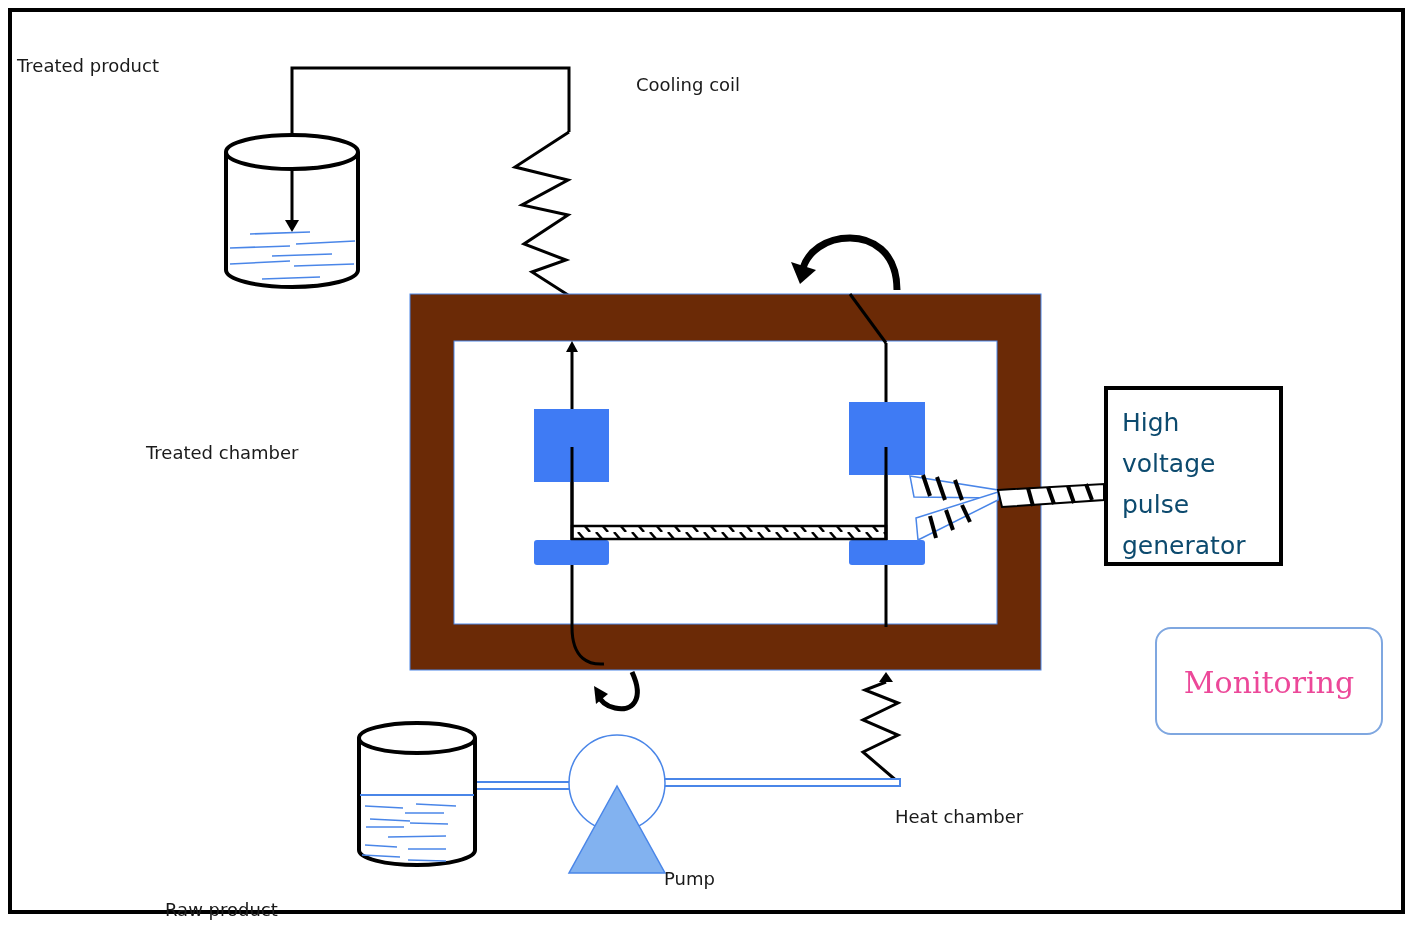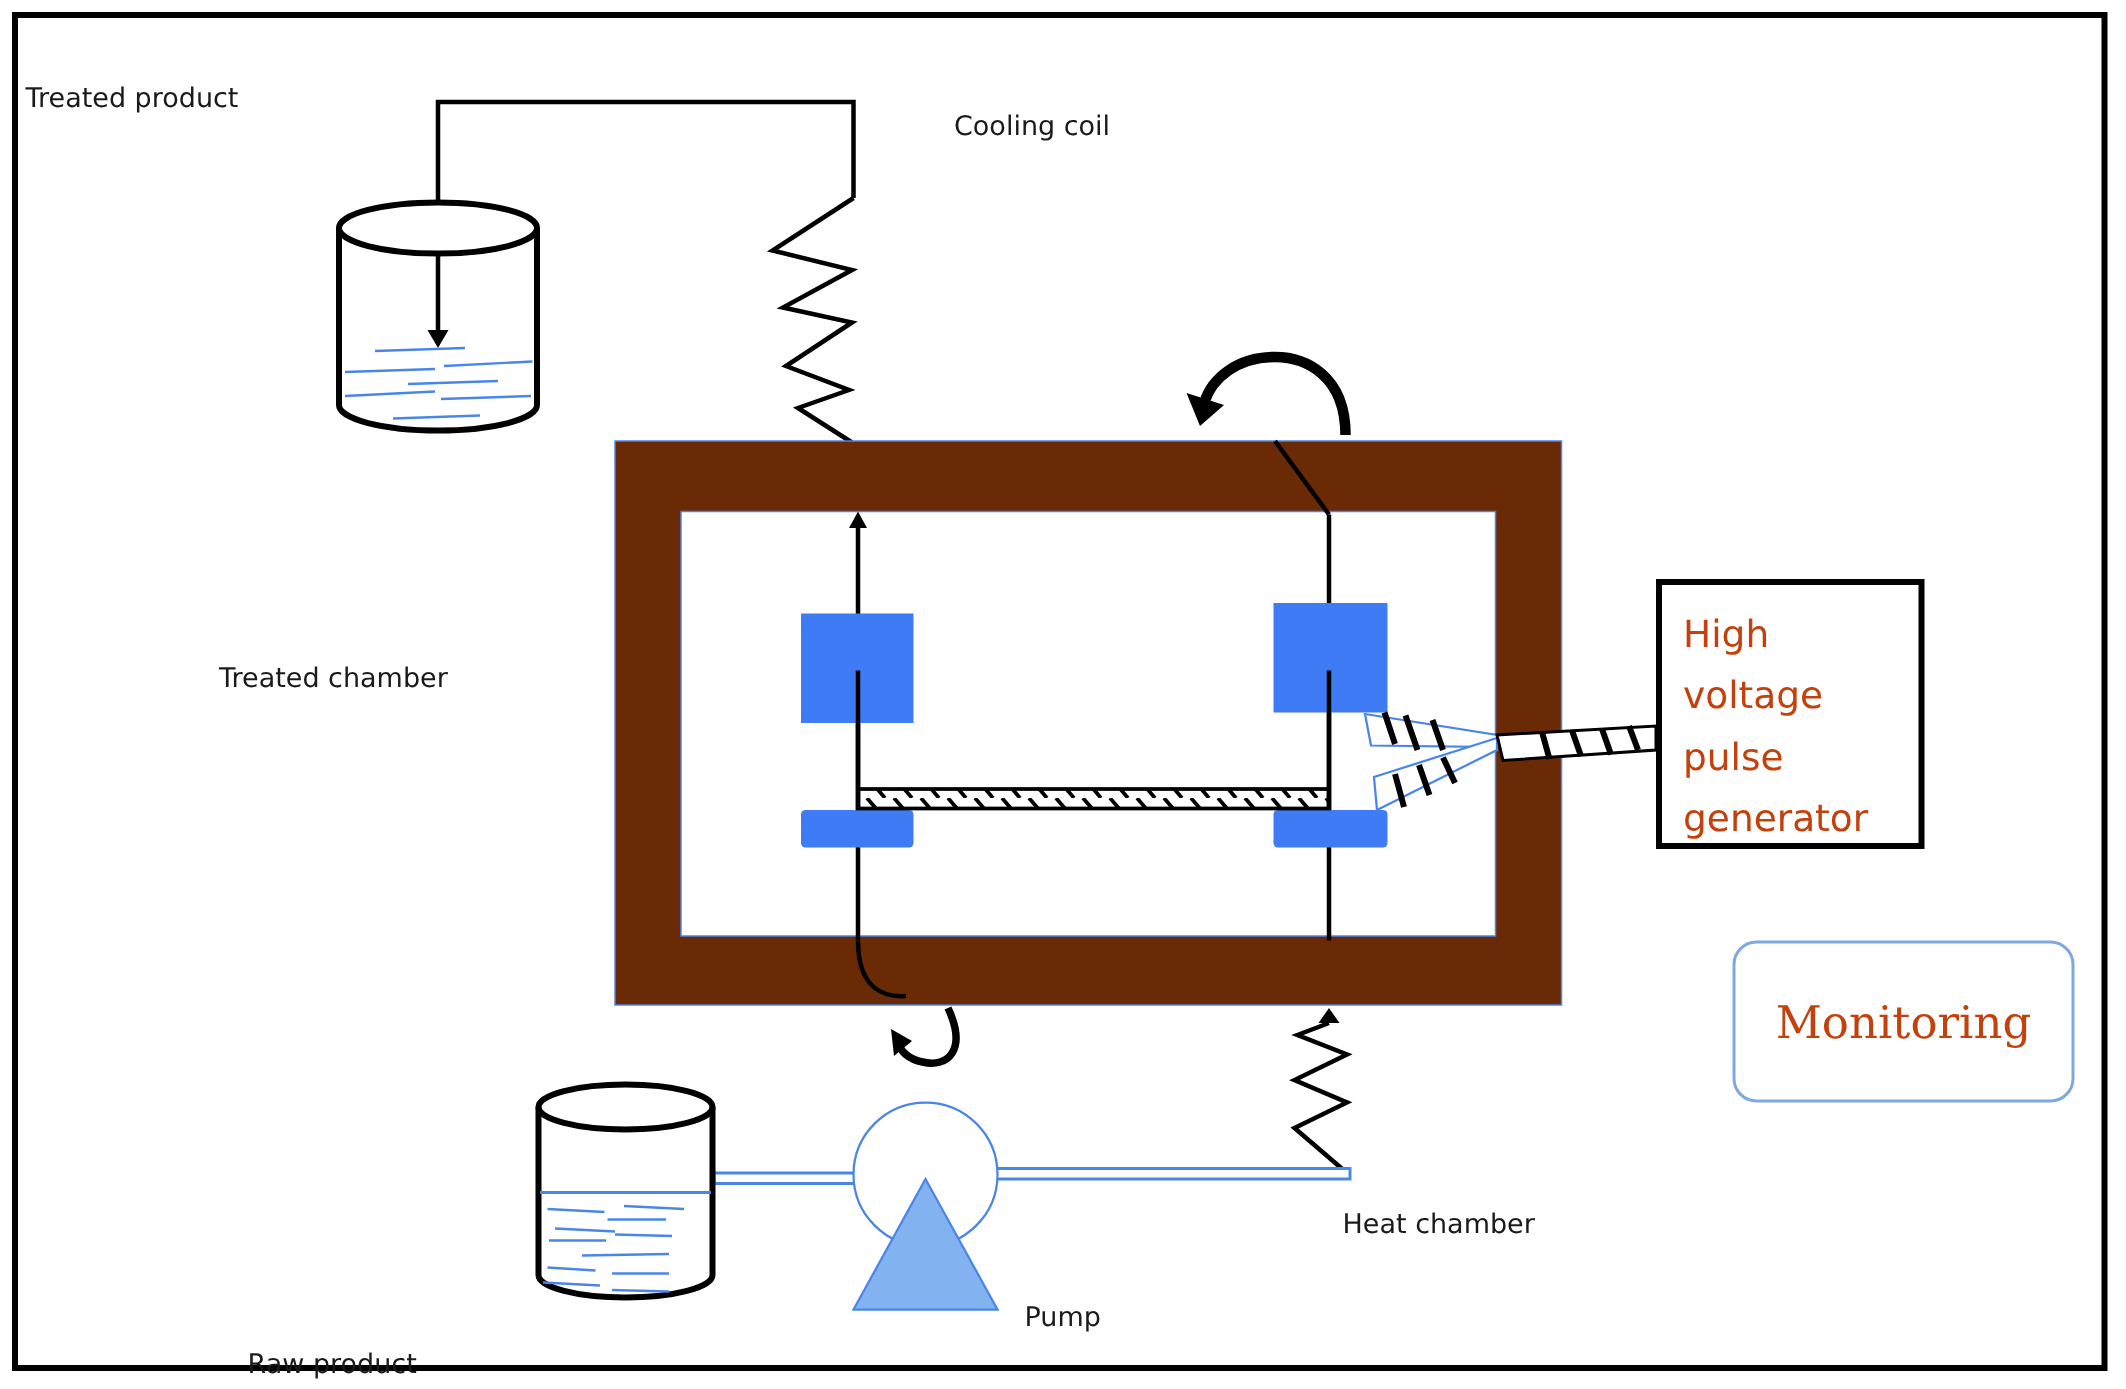--- a/index.html
+++ b/index.html
@@ -4,26 +4,26 @@
 <style>
   html, body { margin: 0; padding: 0; background: #ffffff; }
   body { width: 1417px; height: 926px; position: relative; overflow: hidden; }
   #frame { position: absolute; left: 8px; top: 8px; width: 1397px; height: 906px;
            border: 4px solid #000; box-sizing: border-box; background: #fff; }
   svg { position: absolute; left: 0; top: 0; }
   .lbl { position: absolute; font-family: "DejaVu Sans", sans-serif; font-size: 18px; color: #1a1a1a; white-space: nowrap; line-height: 1; }
   .hv { position: absolute; left: 1104px; top: 386px; width: 179px; height: 180px; border: 4px solid #000;
         box-sizing: border-box; background: #fff; }
   .hv-text { position: absolute; left: 14px; top: 12px; font-family: "DejaVu Sans", sans-serif; font-size: 25px;
-             line-height: 41px; color: #c2410c; }
+             line-height: 41px; color: #0c4a6e; }
   .hv-text div { white-space: nowrap; }
   .mon { position: absolute; left: 1155px; top: 627px; width: 228px; height: 108px; border: 2px solid #7fa7e0;
          border-radius: 16px; box-sizing: border-box; background: #fff; }
   .mon span { position: absolute; left: 0; right: 0; top: 36px; text-align: center;
-              font-family: "DejaVu Serif", serif; font-size: 30px; color: #c2410c; }
+              font-family: "DejaVu Serif", serif; font-size: 30px; color: #ec4899; }
 </style>
 </head>
 <body>
 
 <div id="frame"></div>
 
 <svg width="1417" height="926" viewBox="0 0 1417 926">
   <defs>
     <pattern id="hatch" patternUnits="userSpaceOnUse" width="18" height="14" patternTransform="skewX(0)">
       <line x1="2" y1="0" x2="14" y2="14" stroke="#000" stroke-width="2.5"></line>
@@ -140,21 +140,21 @@
       <line x1="362" y1="855" x2="400" y2="857"></line>
       <line x1="408" y1="860" x2="446" y2="861"></line>
     </g>
   </g>
 </svg>
 
 <div class="lbl" style="left:17px; top:57px;">Treated product</div>
 <div class="lbl" style="left:636px; top:48px;margin-top:28px;">Cooling coil</div>
 <div class="lbl" style="left:146px; top:444px;">Treated chamber</div>
 <div class="lbl" style="left:165px; top:856px;margin-top:45px;">Raw product</div>
-<div class="lbl" style="left:683px; top:870px;">Pump</div>
+<div class="lbl" style="left:664px; top:870px;">Pump</div>
 <div class="lbl" style="left:895px; top:808px;">Heat chamber</div>
 
 <div class="hv">
   <div class="hv-text">
     <div>High</div>
     <div>voltage</div>
     <div>pulse</div>
     <div>generator</div>
   </div>
 </div>

